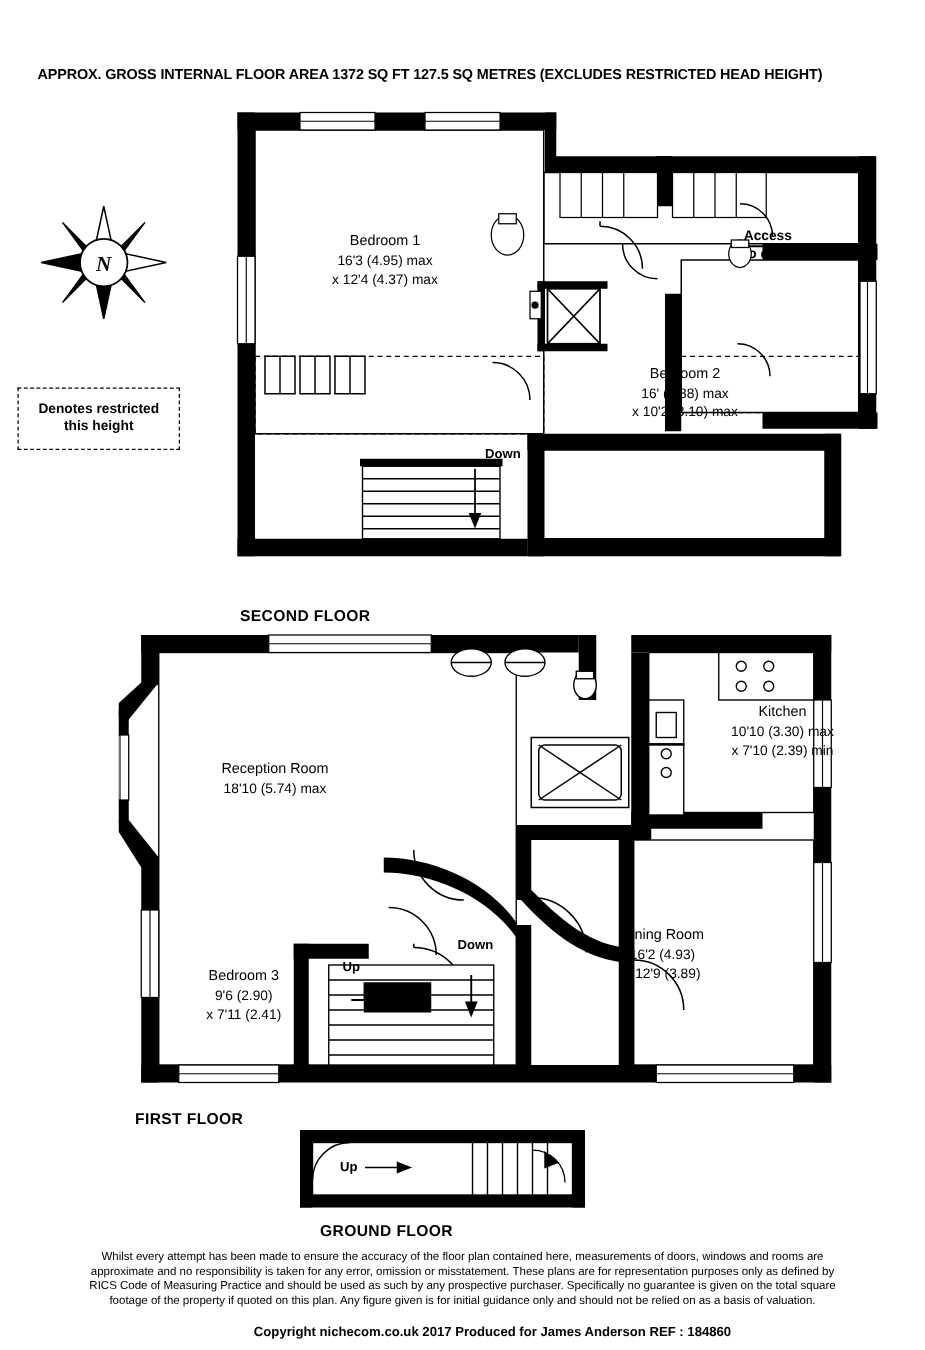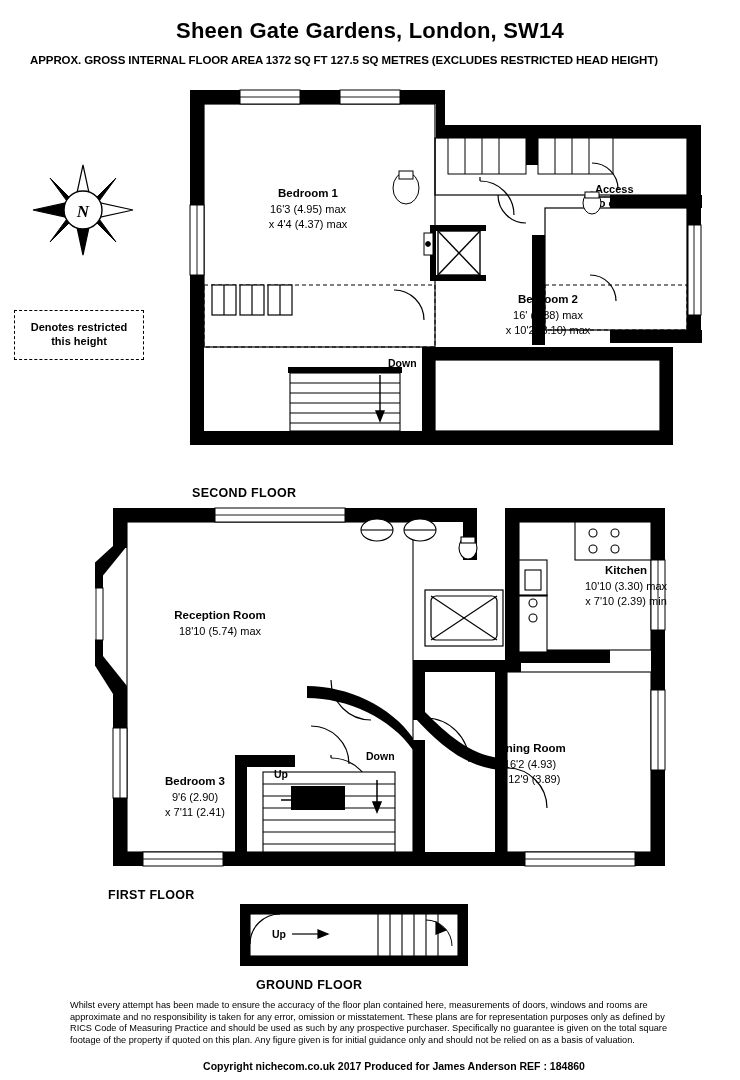--- a/index.html
+++ b/index.html
@@ -38,21 +38,21 @@
     font-weight: bold;
     letter-spacing: 0.3px;
   }
   .room-label {
     position: absolute;
     text-align: center;
     font-size: 11px;
     line-height: 15px;
   }
   .room-label .rname {
-    font-weight: bold;
+    font-weight: normal;
     font-size: 11.5px;
     display: block;
     margin-bottom: 1px;
   }
   .room-label .dim { display: block; }
   .note-text {
     position: absolute;
     font-size: 11px;
     font-weight: bold;
     text-align: center;
@@ -64,40 +64,40 @@
     background: #fff;
   }
   .stair-word {
     position: absolute;
     font-size: 10.5px;
     font-weight: bold;
   }
   .disclaimer {
     position: absolute;
     left: 70px; top: 1000px; width: 600px;
+    text-align: center;
     font-size: 9.2px;
     line-height: 11.5px;
   }
   .copyright {
     position: absolute;
     left: 0; top: 1060px; width: 740px;
     text-align: center;
     font-size: 10.5px;
     font-weight: bold;
     padding-left: 48px;
   }
   svg { display: block; }
   .plan { position: absolute; }
 </style>
 </head>
 <body>
 
 <div id="page">
 
-  <div class="title">Sheen Gate Gardens, London, SW14</div>
   <div class="subtitle">APPROX. GROSS INTERNAL FLOOR AREA 1372 SQ FT 127.5 SQ METRES (EXCLUDES RESTRICTED HEAD HEIGHT)</div>
 
   <svg class="plan" style="left:28px; top:160px;" width="110" height="100">
     <polygon points="55,5 63,42 55,50 47,42" fill="#fff" stroke="#000" stroke-width="1.2"></polygon>
     <polygon points="55,95 63,58 55,50 47,58" fill="#000" stroke="#000" stroke-width="1.2"></polygon>
     <polygon points="5,50 42,42 50,50 42,58" fill="#000" stroke="#000" stroke-width="1.2"></polygon>
     <polygon points="105,50 68,42 60,50 68,58" fill="#fff" stroke="#000" stroke-width="1.2"></polygon>
     <polygon points="22,18 48,44 50,50 44,48" fill="#000" stroke="#000" stroke-width="1"></polygon>
     <polygon points="88,18 62,44 60,50 66,48" fill="#000" stroke="#000" stroke-width="1"></polygon>
     <polygon points="22,82 48,56 50,50 44,52" fill="#000" stroke="#000" stroke-width="1"></polygon>
@@ -233,21 +233,21 @@
     </g>
     <g stroke="#000" stroke-width="1.4" fill="none">
       <line x1="200" y1="290" x2="200" y2="330"></line>
       <polygon points="200,336 196,326 204,326" fill="#000"></polygon>
     </g>
   </svg>
 
   <div class="room-label" style="left:218px; top:186px; width:180px;">
     <span class="rname">Bedroom 1</span>
     <span class="dim">16'3 (4.95) max</span>
-    <span class="dim">x 4'4 (4.37) max</span>
+    <span class="dim">x 12'4 (4.37) max</span>
   </div>
 
   <div class="room-label" style="left:458px; top:292px; width:180px;">
     <span class="rname">Bedroom 2</span>
     <span class="dim">16' (4.88) max</span>
     <span class="dim">x 10'2 (3.10) max</span>
   </div>
 
   <div class="stair-word" style="left:388px; top:357px;">Down</div>
 

